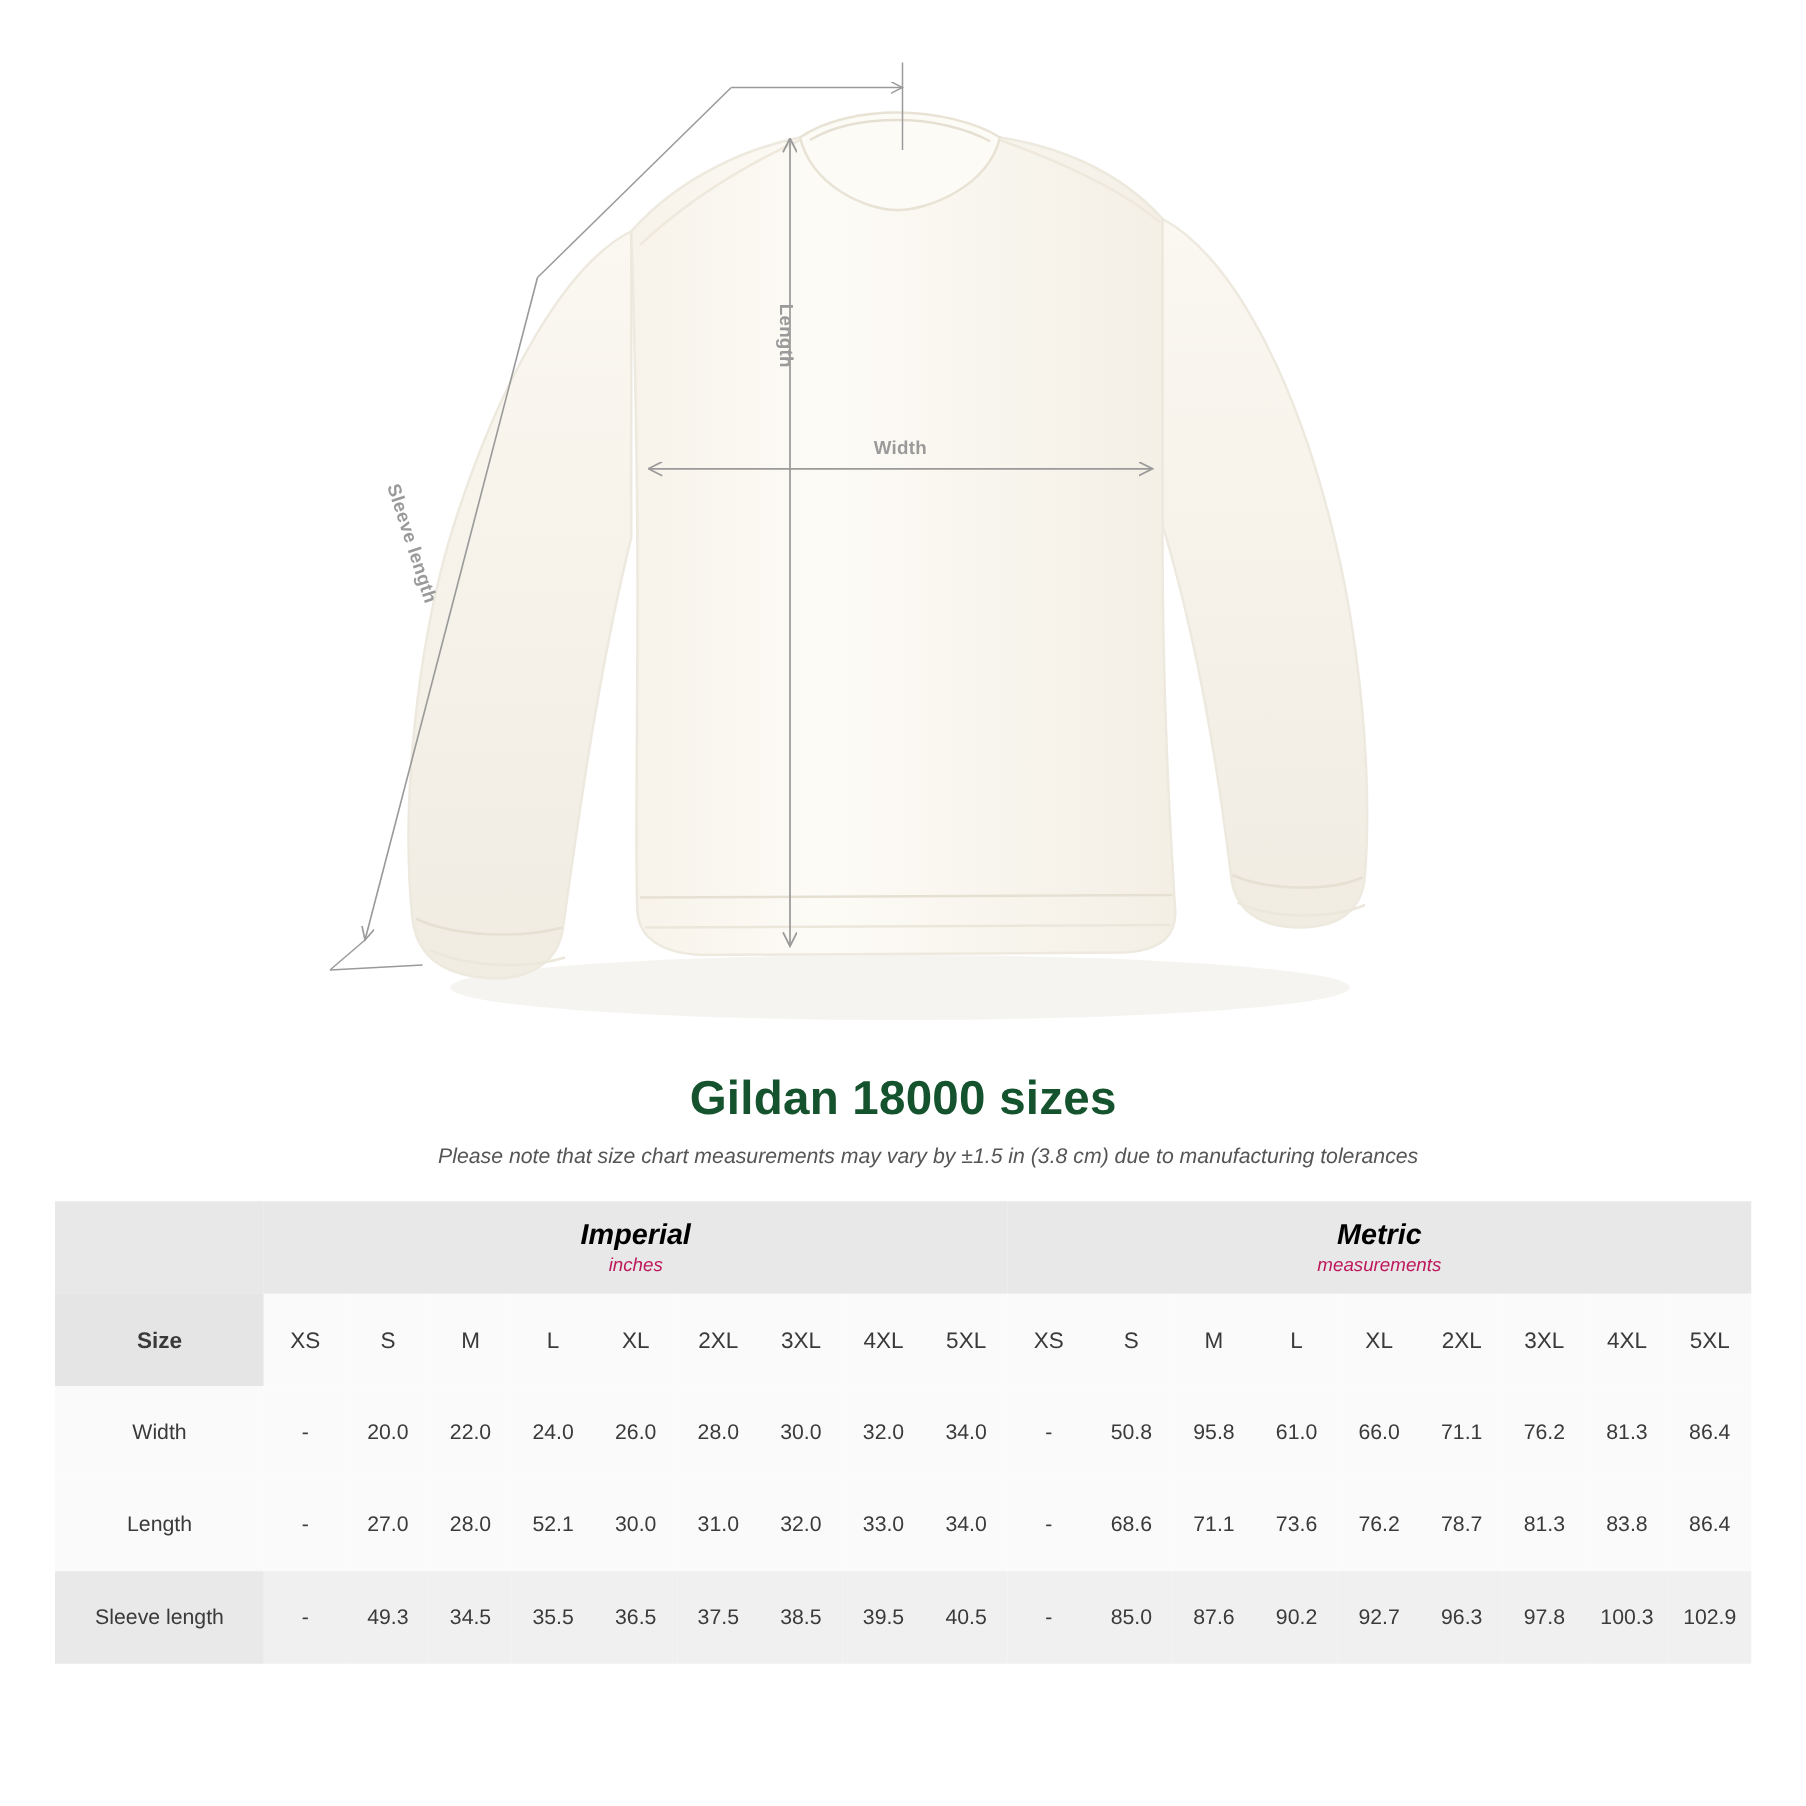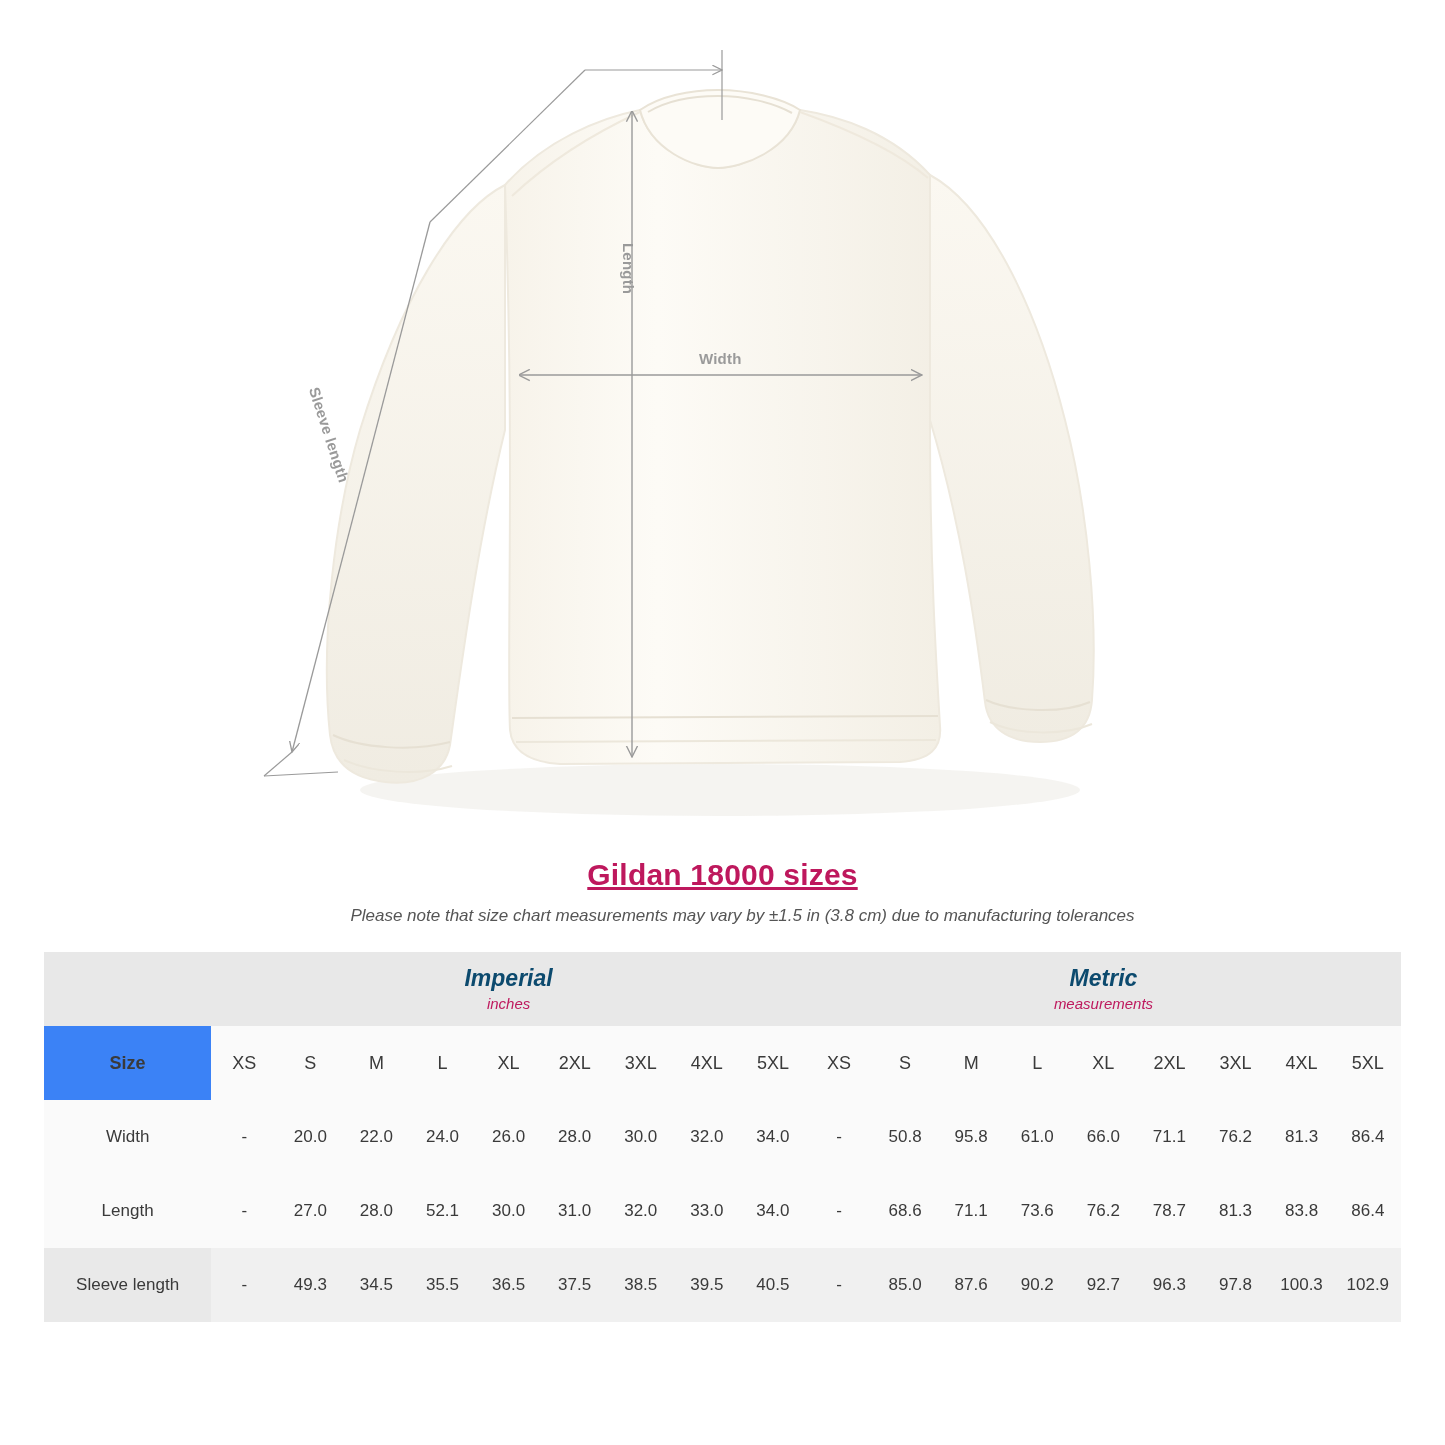--- a/index.html
+++ b/index.html
@@ -54,26 +54,25 @@
     transform-origin: left top;
     transform: rotate(72deg);
   }
 
   
   .title-block {
     text-align: center;
     margin-top: 18px;
   }
   .chart-title {
-    font-size: 30px;
-    font-weight: bold;
-    color: #be185d;
+    font-size: 38px;
+    font-weight: bold;
+    color: #14532d;
     margin: 0;
     letter-spacing: 0.2px;
-    text-decoration: underline;
   }
   .chart-note {
     font-size: 17px;
     font-style: italic;
     color: #555555;
     margin: 14px 0 0 0;
     padding-left: 40px;
   }
 
   
@@ -95,36 +94,36 @@
     vertical-align: middle;
   }
   .unitbar td {
     background: #e8e8e8;
     height: 104px;
   }
   .unit-main {
     font-size: 23px;
     font-style: italic;
     font-weight: bold;
-    color: #0c4a6e;
+    color: #000000;
     line-height: 1.25;
   }
   .unit-sub {
     font-size: 15px;
     font-style: italic;
     color: #be185d;
     line-height: 1.4;
   }
   tr.header-row td {
     background: #fafafa;
     font-size: 18px;
     color: #3a3a3a;
   }
   tr.header-row td.rowhead {
-    background: #3b82f6;
+    background: #e5e5e5;
     font-weight: bold;
   }
   tr.data-row td {
     background: #fafafa;
   }
   tr.data-row.alt td {
     background: #f0f0f0;
   }
   td.rowhead {
     background: #f0f0f0;

